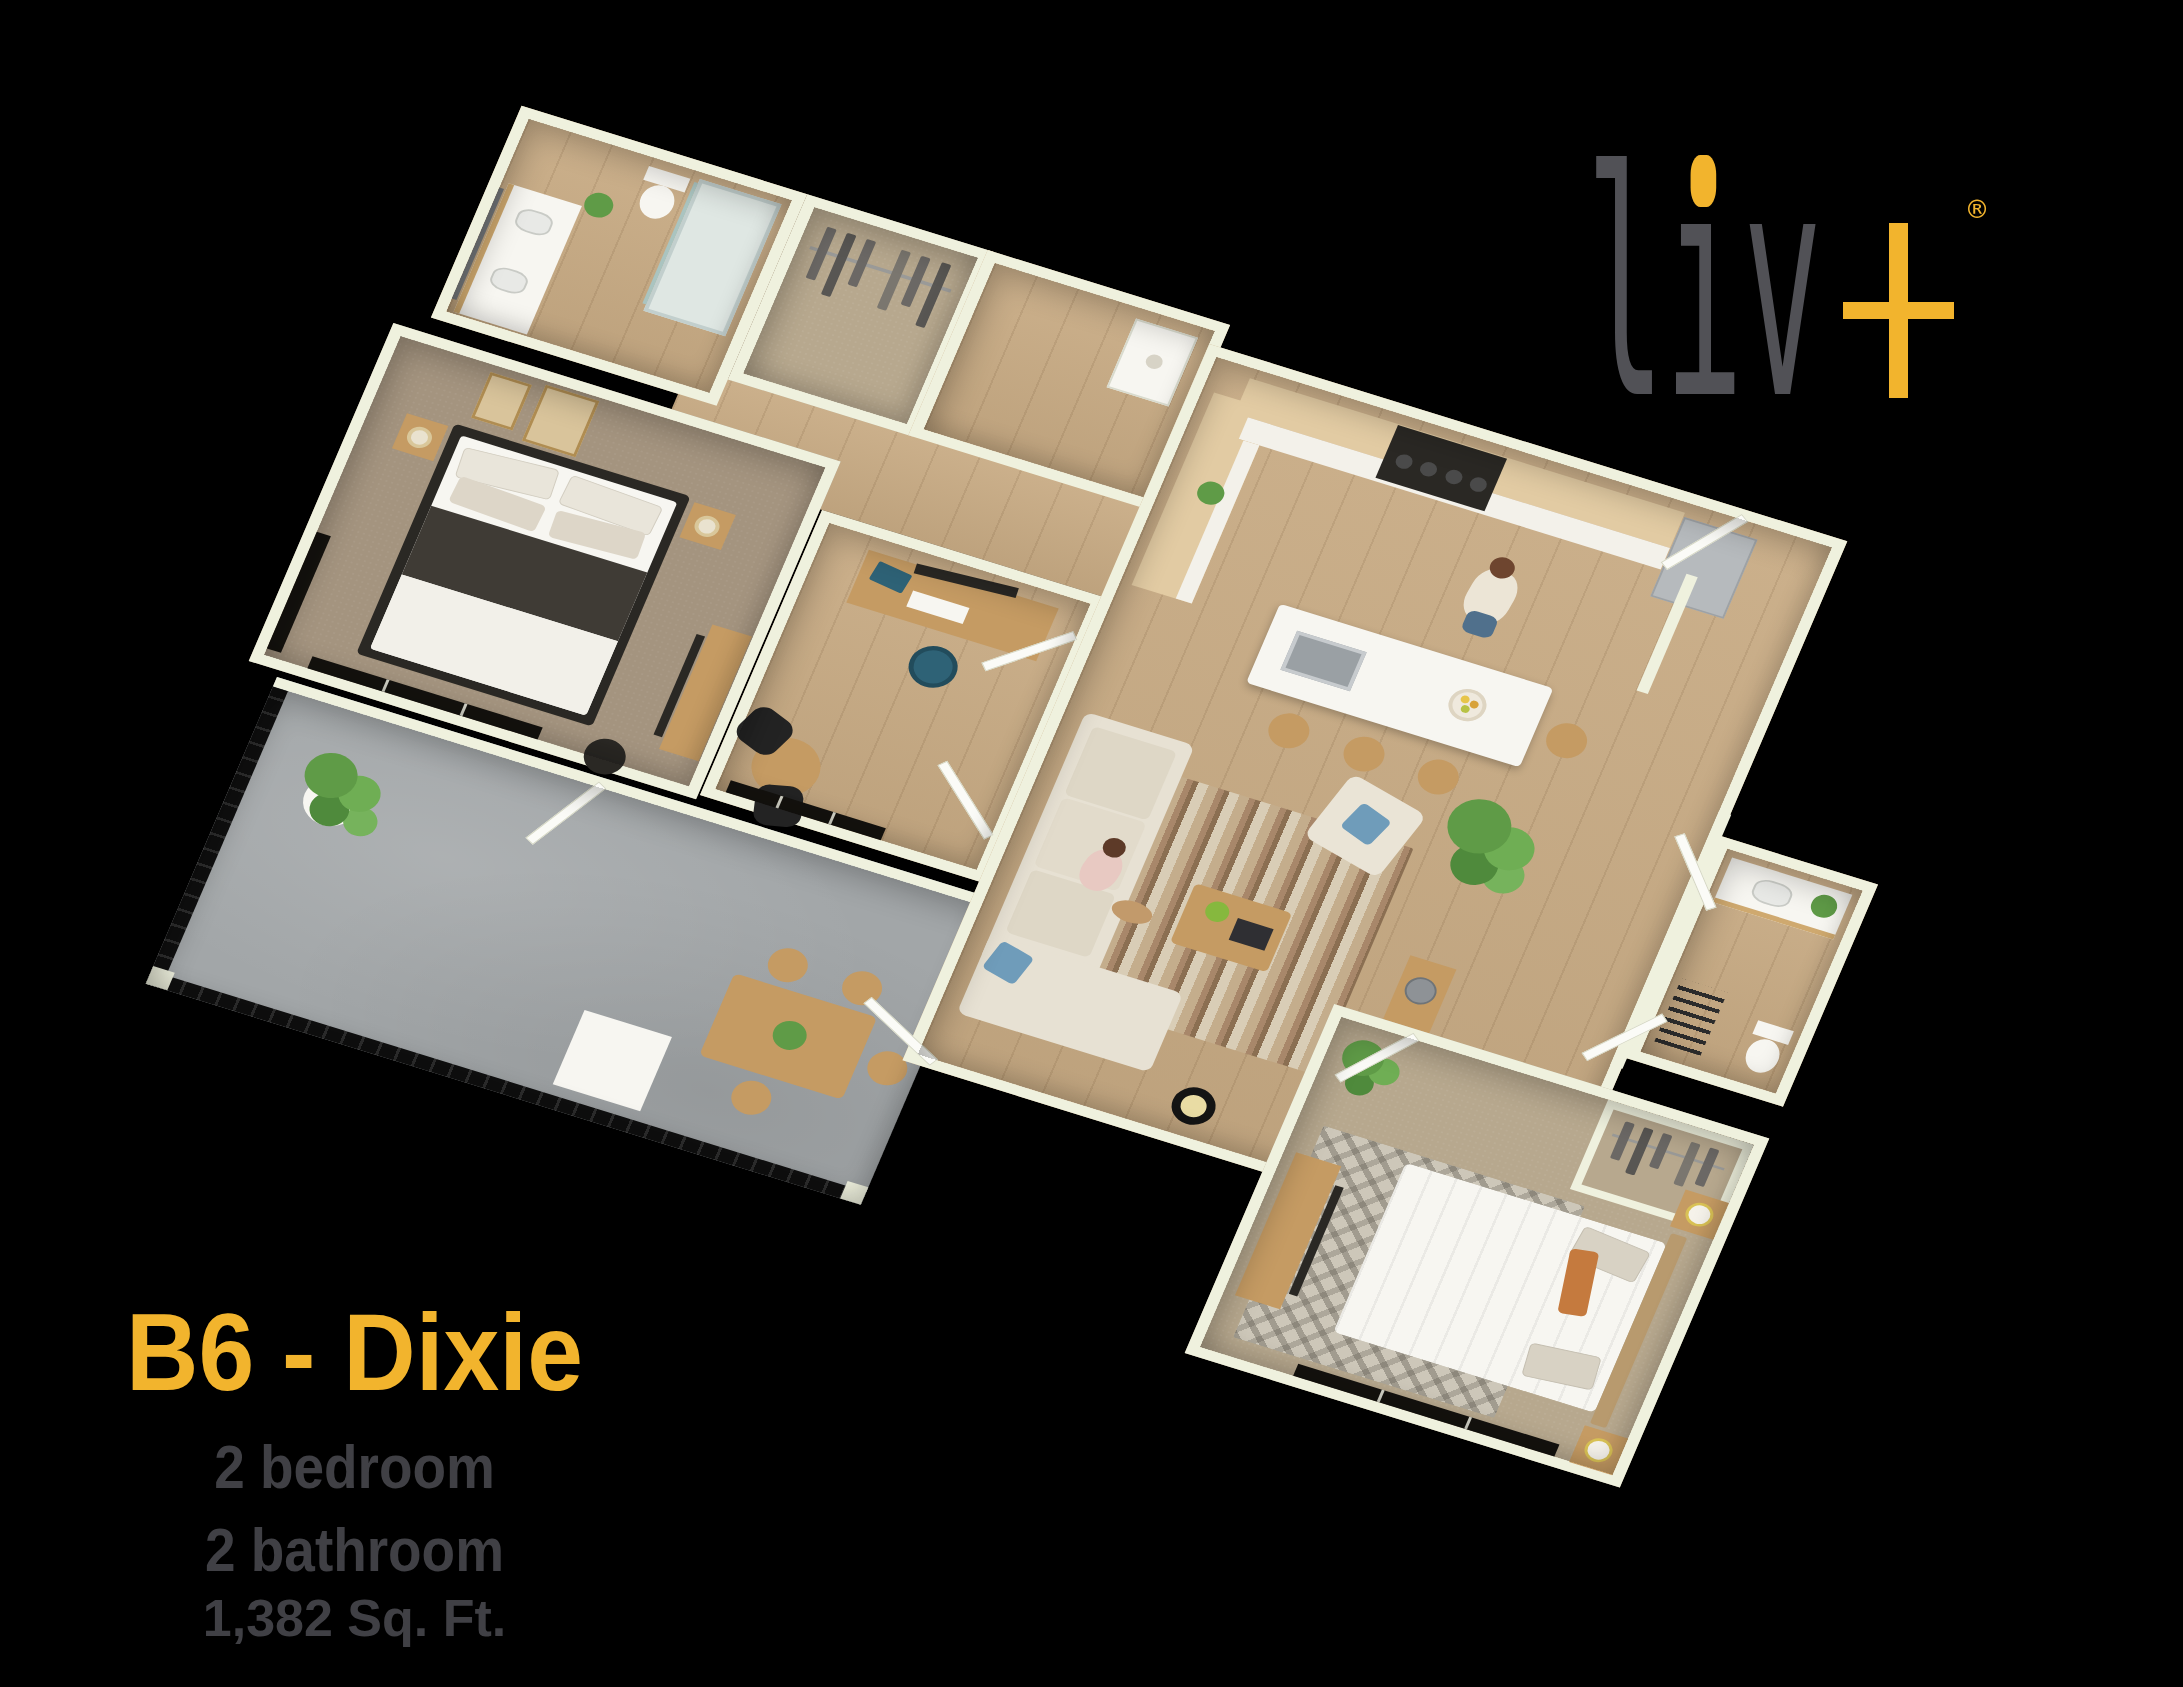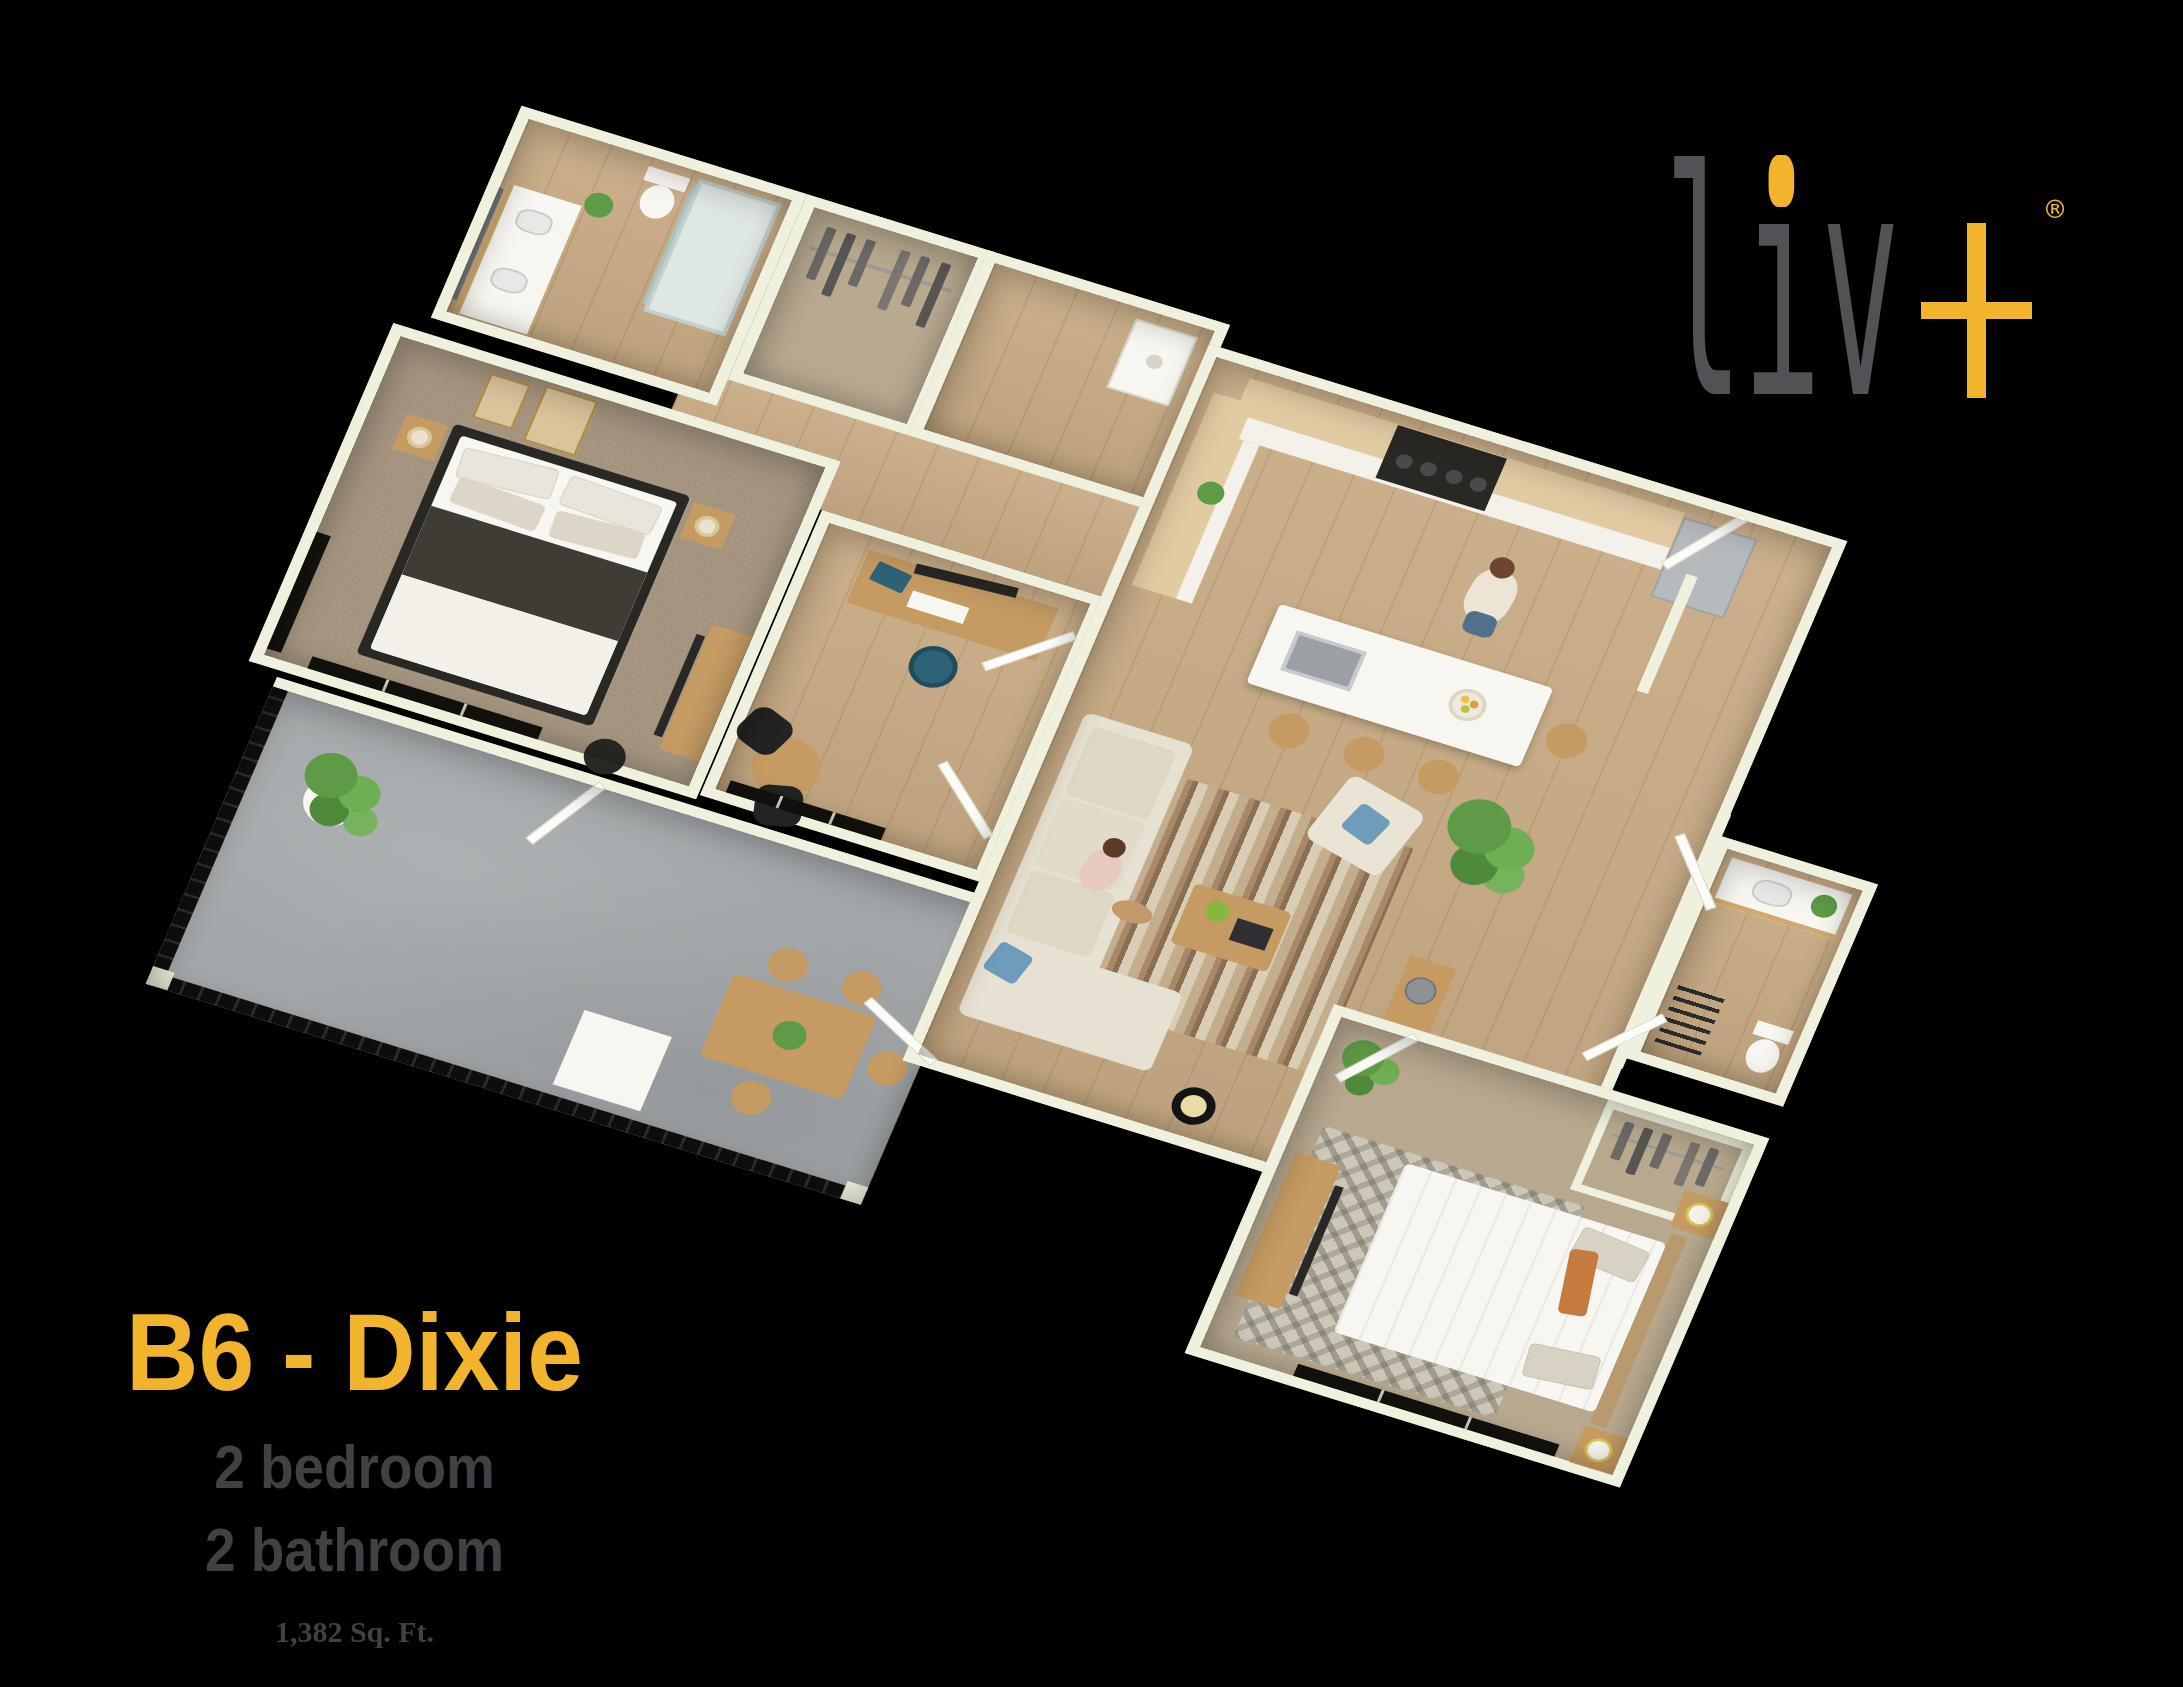--- a/index.html
+++ b/index.html
@@ -25,39 +25,39 @@
   .door{background:#fbfbf7;border:1.3px solid #d5d7c3;}
   .win{background:#15130f;}
   .win i{position:absolute;top:0;bottom:0;width:3.3px;background:#d8d8cc;}
   .rail{background:repeating-linear-gradient(90deg,#101010 0 16px,#2f2f2f 16px 19px);}
   .railv{background:repeating-linear-gradient(0deg,#101010 0 16px,#2f2f2f 16px 19px);}
   .foliage{border-radius:50%;background:#5f9b47;}
   .ladder{background:repeating-linear-gradient(0deg,#2c2c2c 0 4.6px,rgba(0,0,0,0) 4.6px 13.2px);}
   .garment{position:absolute;width:10px;background:#6b6865;border-radius:2px;}
 
   
-  .logo{position:absolute;left:1654px;top:93px;width:450px;height:331px;}
+  .logo{position:absolute;left:1576px;top:93px;width:450px;height:331px;}
   .liv-wrap{position:absolute;left:10px;top:38px;font-family:"DejaVu Sans Mono",monospace;
             font-size:311px;line-height:1;color:#515156;transform:scaleX(0.42);
             transform-origin:left top;letter-spacing:0;}
   .liv-dot{position:absolute;left:249px;top:24px;width:61px;height:52px;border-radius:38%;background:#f2b42d;}
   .plus{position:absolute;left:267px;top:130px;width:111px;height:175px;}
   .plus .vb{position:absolute;left:46px;top:0;width:18.5px;height:175px;background:#f2b42d;}
   .plus .hb{position:absolute;left:0;top:79px;width:111px;height:17px;background:#f2b42d;}
   .reg{position:absolute;left:392px;top:99px;font-size:30px;color:#f2b42d;font-family:"DejaVu Sans Mono",monospace;}
   .brand-sub{position:absolute;left:25px;top:329px;font-family:"DejaVu Sans Mono",monospace;
              font-weight:700;font-size:59px;letter-spacing:-2.6px;color:#f2b42d;white-space:nowrap;}
 
   .title-block{position:absolute;left:126px;top:1289px;width:457px;text-align:center;}
   .plan-title{font-family:"Liberation Sans",sans-serif;font-weight:700;font-size:109px;
               color:#f2b42d;text-align:left;transform:scaleX(0.92);transform-origin:left top;white-space:nowrap;}
   .spec{font-family:"Liberation Sans",sans-serif;font-weight:700;font-size:61px;color:#404045;
         margin-top:17px;transform:scaleX(0.9);transform-origin:center top;}
   .spec.second{margin-top:13.2px;}
-  .area{font-family:Liberation Serif, serif;font-weight:700;font-size:30px;color:#404045;margin-top:30px;}
+  .area{font-family:Liberation Sans, sans-serif;font-weight:700;font-size:52px;color:#404045;margin-top:3px;}
 </style>
 </head>
 <body>
 
 <div class="stage">
 
   <div class="plan">
 
     <div class="patch wood" style="left:296px;top:230px;width:503px;height:114px;"></div>
 

